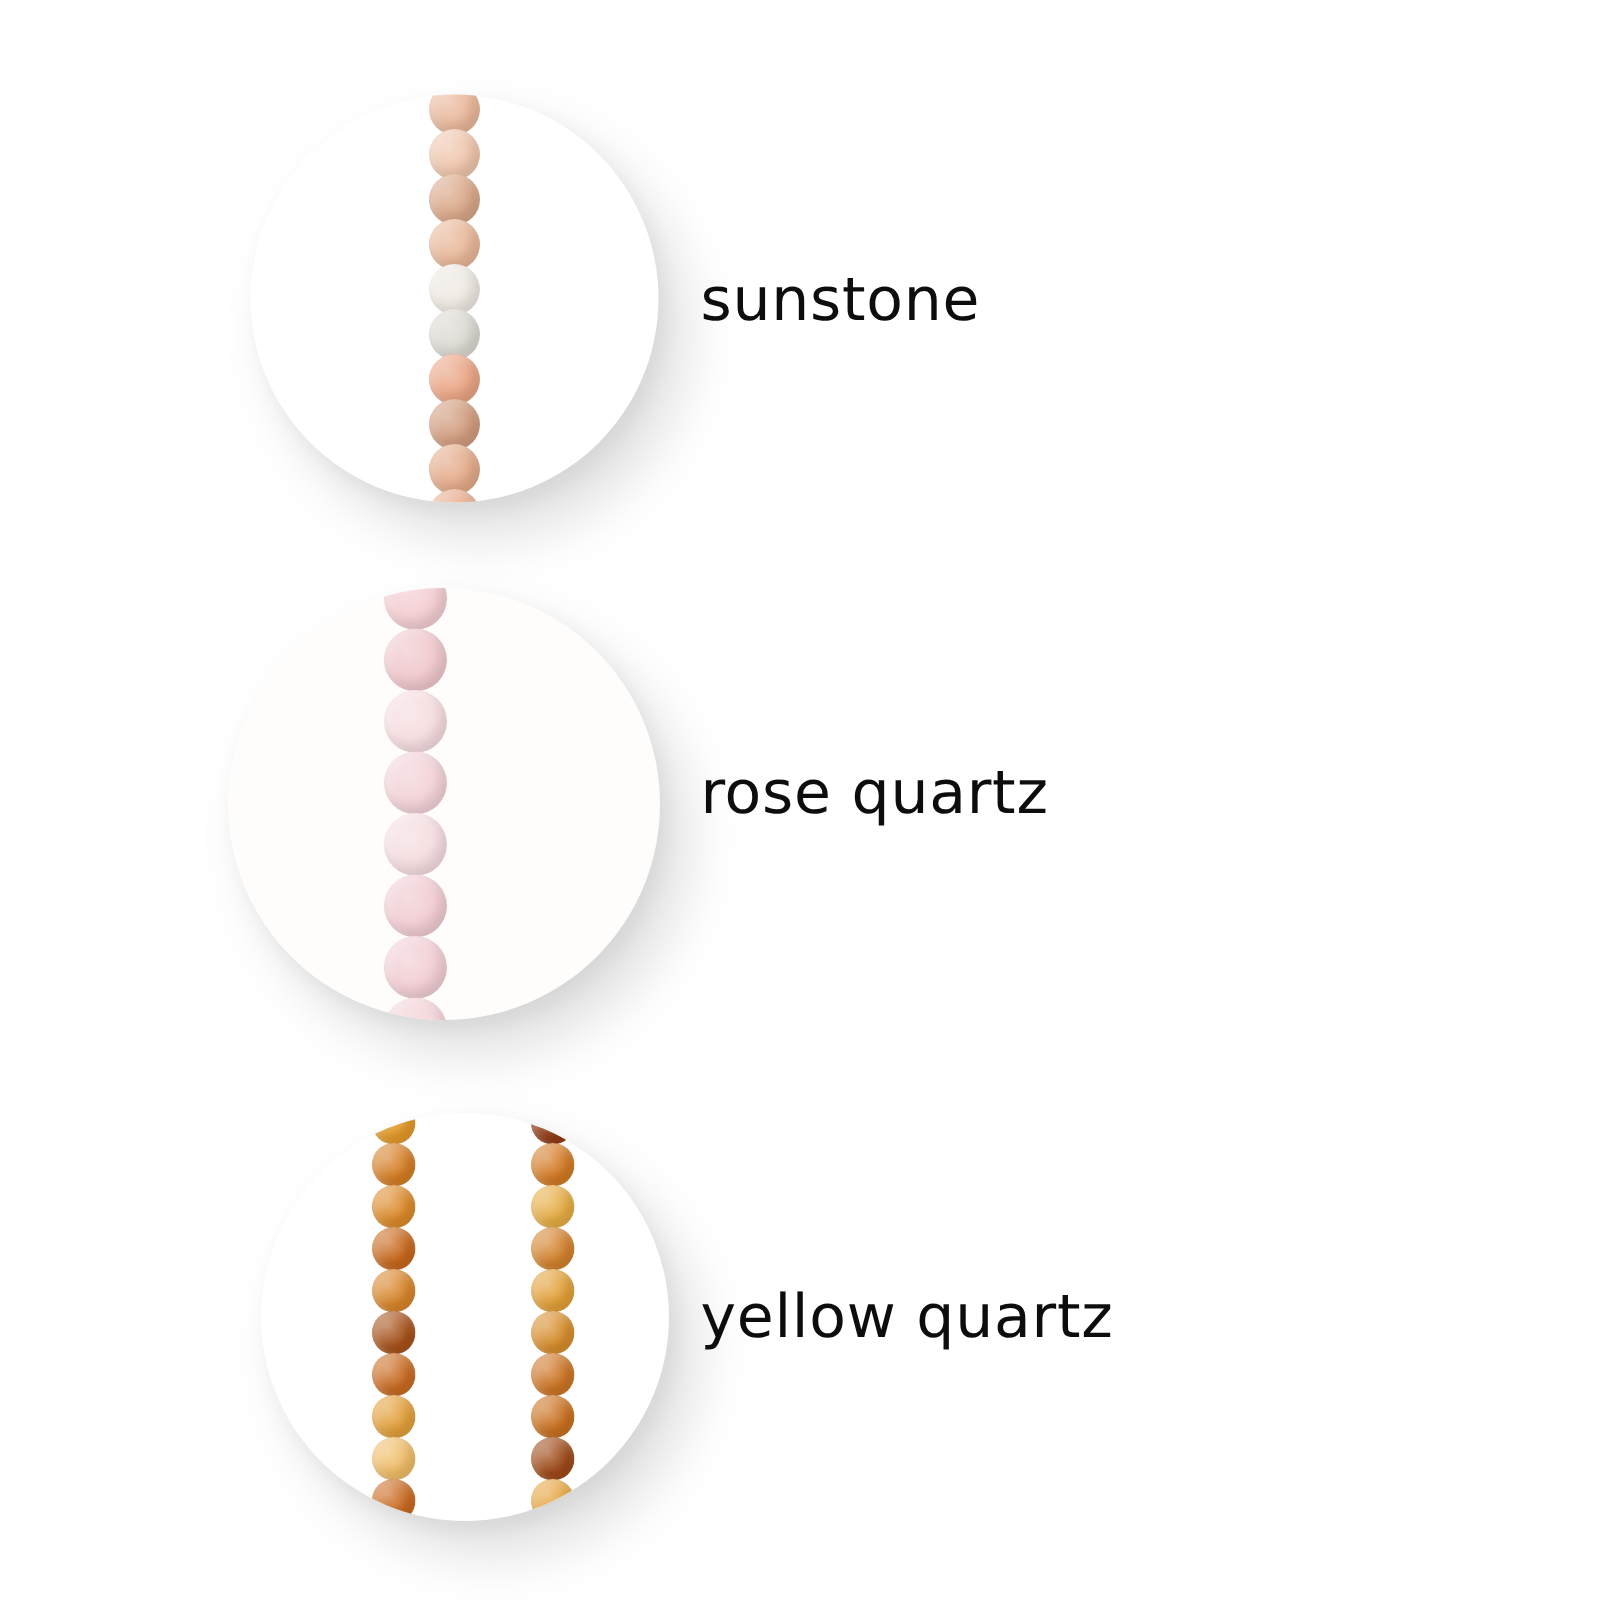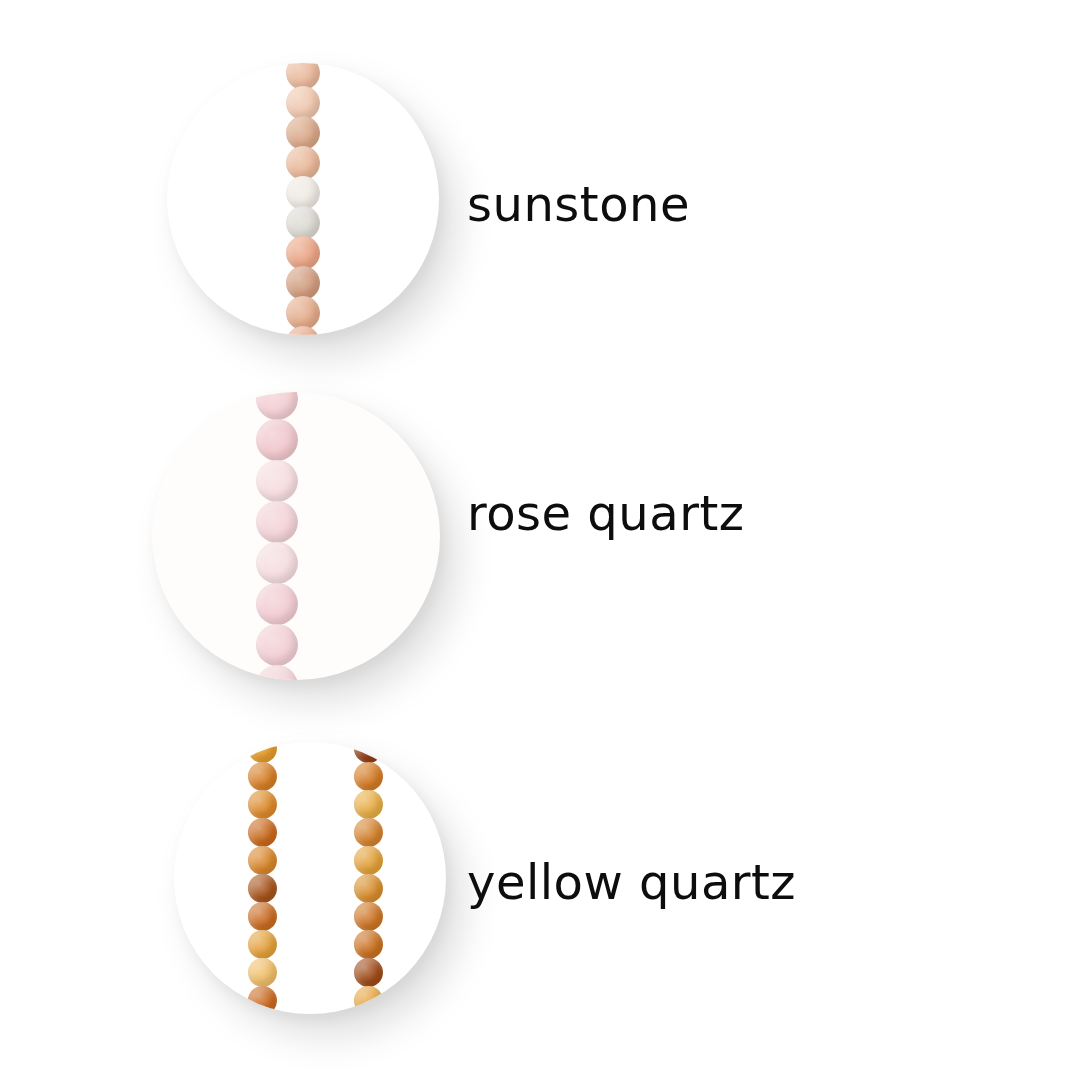--- a/index.html
+++ b/index.html
@@ -28,21 +28,21 @@
     align-items: center;
   }
   .bead {
     border-radius: 50%;
     flex: 0 0 auto;
     box-shadow: inset -4px -5px 7px rgba(0,0,0,0.12), inset 4px 4px 7px rgba(255,255,255,0.35);
   }
   .label {
     position: absolute;
     left: 467px;
-    font-size: 48px;
+    font-size: 40px;
     line-height: 1;
     color: #0d0d0d;
     letter-spacing: 0.5px;
     font-weight: 400;
     white-space: nowrap;
   }
 </style>
 </head>
 <body>
 
@@ -69,21 +69,21 @@
         <div class="bead" style="width: 42px; height: 42px; background: radial-gradient(circle at 38% 35%, rgba(255, 255, 255, 0.35), rgba(255, 255, 255, 0) 55%), rgb(243, 207, 211);"></div>
         <div class="bead" style="width: 42px; height: 42px; background: radial-gradient(circle at 38% 35%, rgba(255, 255, 255, 0.35), rgba(255, 255, 255, 0) 55%), rgb(240, 200, 205); margin-top: -1px;"></div>
         <div class="bead" style="width: 42px; height: 42px; background: radial-gradient(circle at 38% 35%, rgba(255, 255, 255, 0.35), rgba(255, 255, 255, 0) 55%), rgb(246, 221, 224); margin-top: -1px;"></div>
         <div class="bead" style="width: 42px; height: 42px; background: radial-gradient(circle at 38% 35%, rgba(255, 255, 255, 0.35), rgba(255, 255, 255, 0) 55%), rgb(243, 211, 216); margin-top: -1px;"></div>
         <div class="bead" style="width: 42px; height: 42px; background: radial-gradient(circle at 38% 35%, rgba(255, 255, 255, 0.35), rgba(255, 255, 255, 0) 55%), rgb(245, 221, 224); margin-top: -1px;"></div>
         <div class="bead" style="width: 42px; height: 42px; background: radial-gradient(circle at 38% 35%, rgba(255, 255, 255, 0.35), rgba(255, 255, 255, 0) 55%), rgb(241, 205, 211); margin-top: -1px;"></div>
         <div class="bead" style="width: 42px; height: 42px; background: radial-gradient(circle at 38% 35%, rgba(255, 255, 255, 0.35), rgba(255, 255, 255, 0) 55%), rgb(242, 207, 213); margin-top: -1px;"></div>
         <div class="bead" style="width: 42px; height: 42px; background: radial-gradient(circle at 38% 35%, rgba(255, 255, 255, 0.35), rgba(255, 255, 255, 0) 55%), rgb(244, 212, 217); margin-top: -1px;"></div>
       </div>
   </div>
-  <div class="label" style="top:489px;">rose quartz</div>
+  <div class="label" style="top:509px;">rose quartz</div>
 
   <div class="swatch" style="left:174px; top:742px; width:272px; height:272px;">
     <div class="bead-column" style="left: 73.5px; top: -8px; width: 29px;">
         <div class="bead" style="width: 29px; height: 29px; background: radial-gradient(circle at 38% 35%, rgba(255, 255, 255, 0.35), rgba(255, 255, 255, 0) 55%), rgb(227, 154, 42);"></div>
         <div class="bead" style="width: 29px; height: 29px; background: radial-gradient(circle at 38% 35%, rgba(255, 255, 255, 0.35), rgba(255, 255, 255, 0) 55%), rgb(214, 126, 36); margin-top: -1px;"></div>
         <div class="bead" style="width: 29px; height: 29px; background: radial-gradient(circle at 38% 35%, rgba(255, 255, 255, 0.35), rgba(255, 255, 255, 0) 55%), rgb(220, 138, 42); margin-top: -1px;"></div>
         <div class="bead" style="width: 29px; height: 29px; background: radial-gradient(circle at 38% 35%, rgba(255, 255, 255, 0.35), rgba(255, 255, 255, 0) 55%), rgb(200, 104, 28); margin-top: -1px;"></div>
         <div class="bead" style="width: 29px; height: 29px; background: radial-gradient(circle at 38% 35%, rgba(255, 255, 255, 0.35), rgba(255, 255, 255, 0) 55%), rgb(216, 133, 42); margin-top: -1px;"></div>
         <div class="bead" style="width: 29px; height: 29px; background: radial-gradient(circle at 38% 35%, rgba(255, 255, 255, 0.35), rgba(255, 255, 255, 0) 55%), rgb(166, 82, 26); margin-top: -1px;"></div>
         <div class="bead" style="width: 29px; height: 29px; background: radial-gradient(circle at 38% 35%, rgba(255, 255, 255, 0.35), rgba(255, 255, 255, 0) 55%), rgb(201, 107, 34); margin-top: -1px;"></div>

